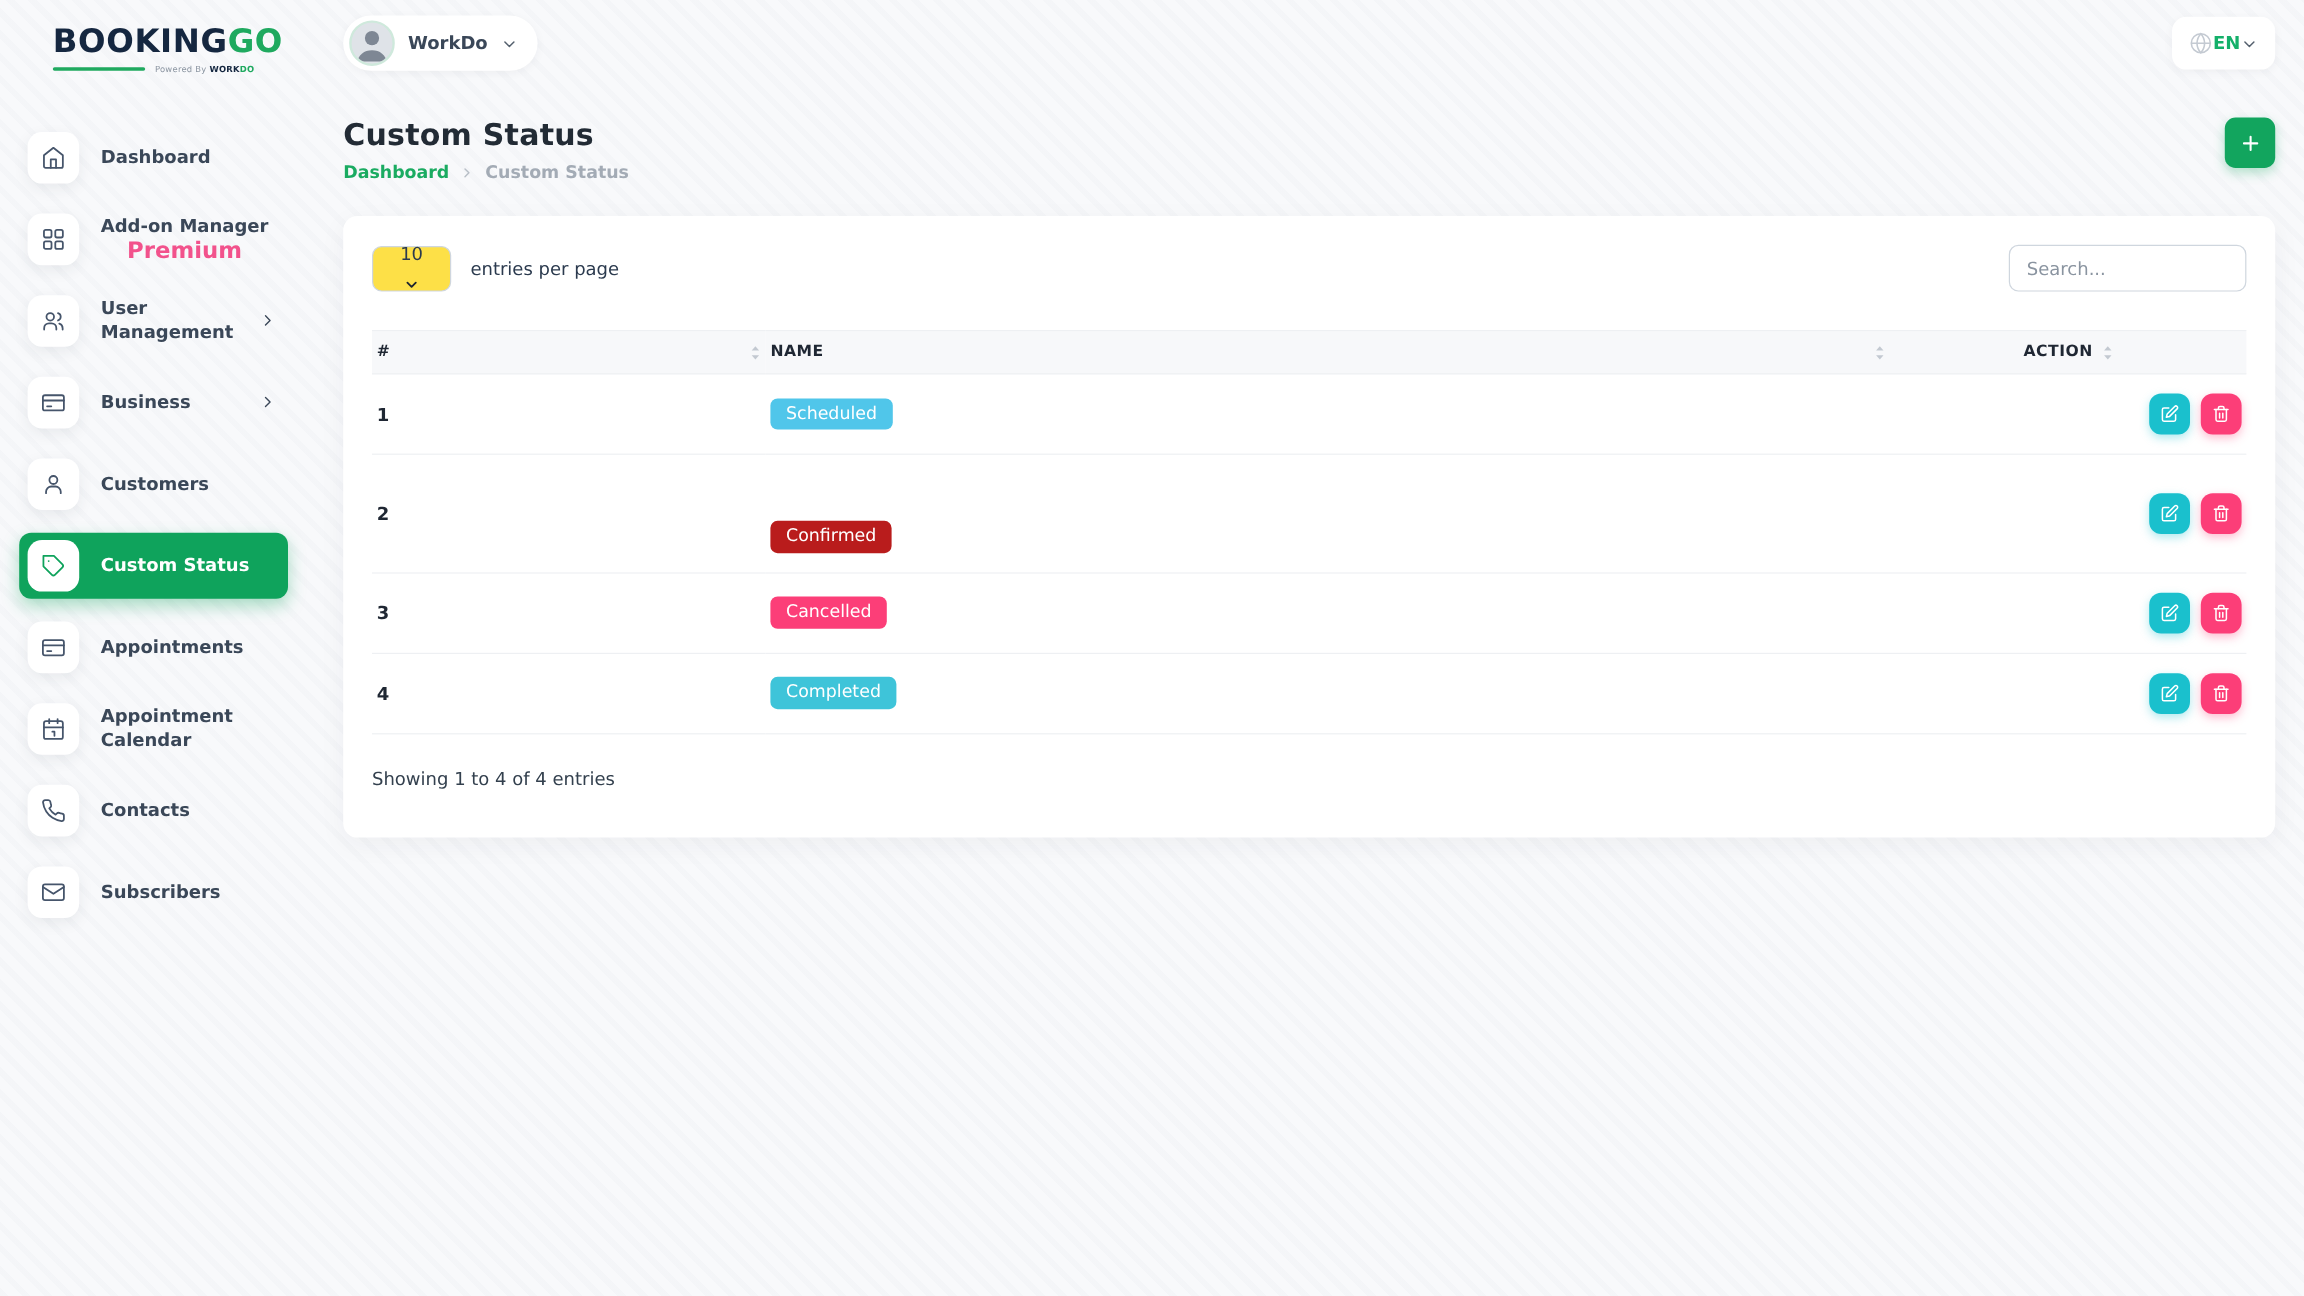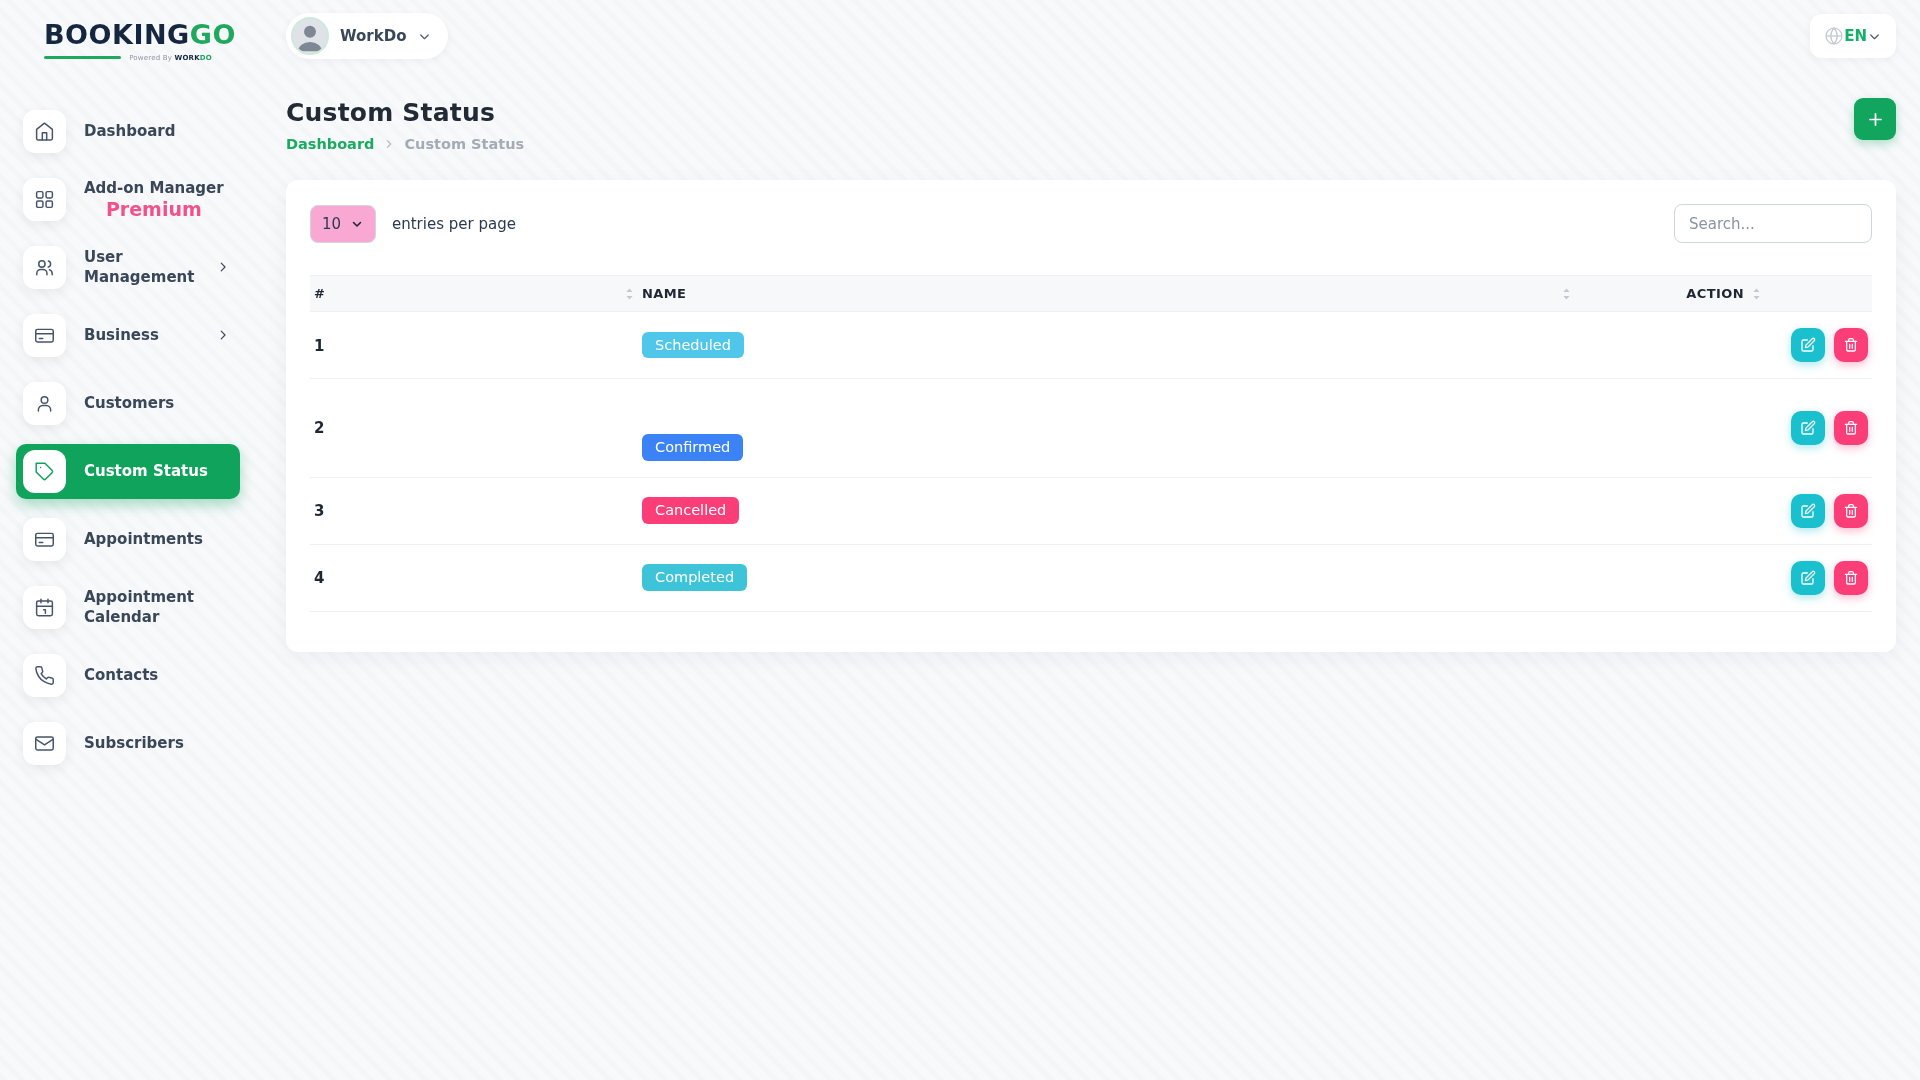--- a/index.html
+++ b/index.html
@@ -77,21 +77,21 @@
   }
 
   .card {
     margin-top:28px; background:#ffffff; border-radius:12px;
     box-shadow:0 6px 22px rgba(35,48,68,0.05); padding:24px 24px 40px 24px;
   }
   .controls { display:flex; align-items:center; margin-bottom:32px; }
   .entries-select {
     width:66px; height:38px; border:1px solid #cfd6de; border-radius:8px;
     display:flex; align-items:center; justify-content:center; gap:9px;
-    font-size:15px; color:#2b3a4e; cursor:pointer; background:#f9a8d4;
+    font-size:15px; color:#2b3a4e; cursor:pointer; background:#fde047;flex-direction:column;
   }
   .entries-select svg { stroke:#1c2430; }
   .entries-label { margin-left:16px; font-size:15px; color:#2b3a4e; }
   .search-input {
     margin-left:auto; width:198px; height:39px; border:1px solid #cfd6de; border-radius:8px;
     padding:0 14px; font-size:15px; color:#2b3a4e; outline:none; background:#fff;
     font-family:"DejaVu Sans","Liberation Sans",sans-serif;
   }
   .search-input::placeholder { color:#8a94a0; }
 
@@ -442,21 +442,21 @@
                       <svg width="16" height="16" viewBox="0 0 24 24" fill="none" stroke="#ffffff" stroke-width="1.9" stroke-linecap="round" stroke-linejoin="round">
                         <use href="#i-trash"></use>
                       </svg>
                     </span>
                   </button>
               </div>
             </td>
           </tr>
           <tr>
             <td><span class="row-num">2</span></td>
-            <td><span class="badge" style="background-color: #3b82f6; margin-top: 39px;">Confirmed</span></td>
+            <td><span class="badge" style="background-color: #b91c1c; margin-top: 39px;">Confirmed</span></td>
             <td>
               <div class="actions">
                 <button class="act-btn act-edit">
                     <span style="display:flex">
                       <svg width="16" height="16" viewBox="0 0 24 24" fill="none" stroke="#ffffff" stroke-width="1.9" stroke-linecap="round" stroke-linejoin="round">
                         <use href="#i-edit"></use>
                       </svg>
                     </span>
                   </button>
                 <button class="act-btn act-del">
@@ -509,16 +509,17 @@
                         <use href="#i-trash"></use>
                       </svg>
                     </span>
                   </button>
               </div>
             </td>
           </tr>
         </tbody>
       </table>
 
+      <div class="table-footer">Showing 1 to 4 of 4 entries</div>
     </div>
 
   </main>
 </div>
 
 </body></html>

